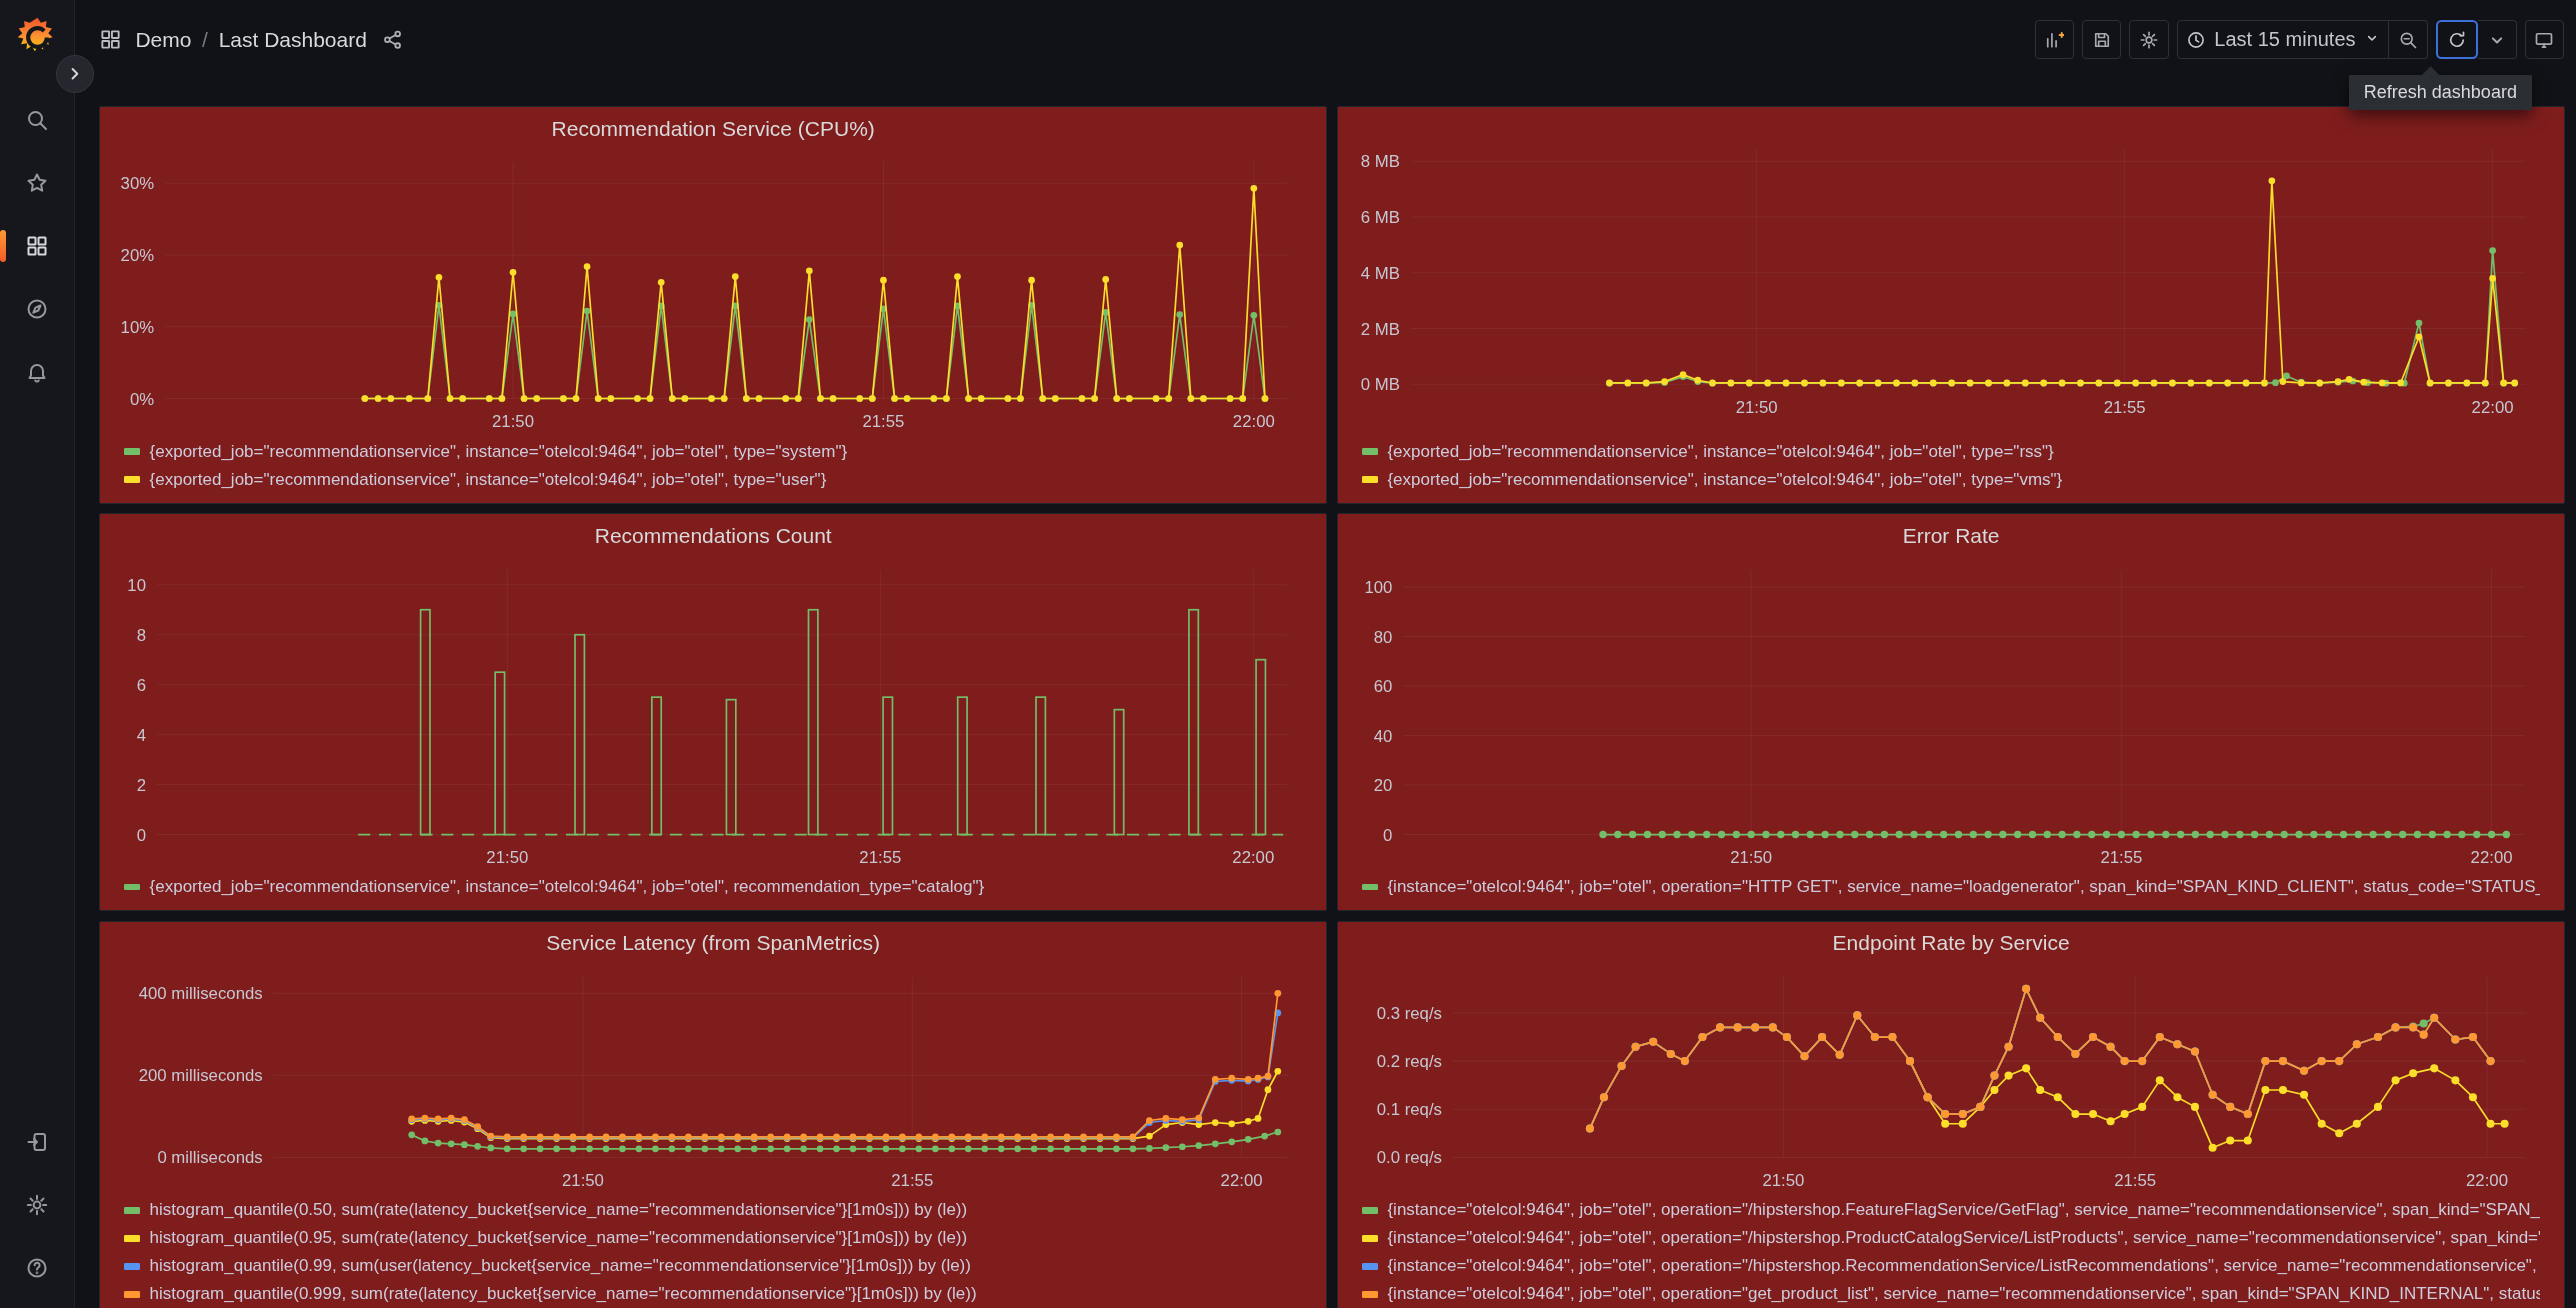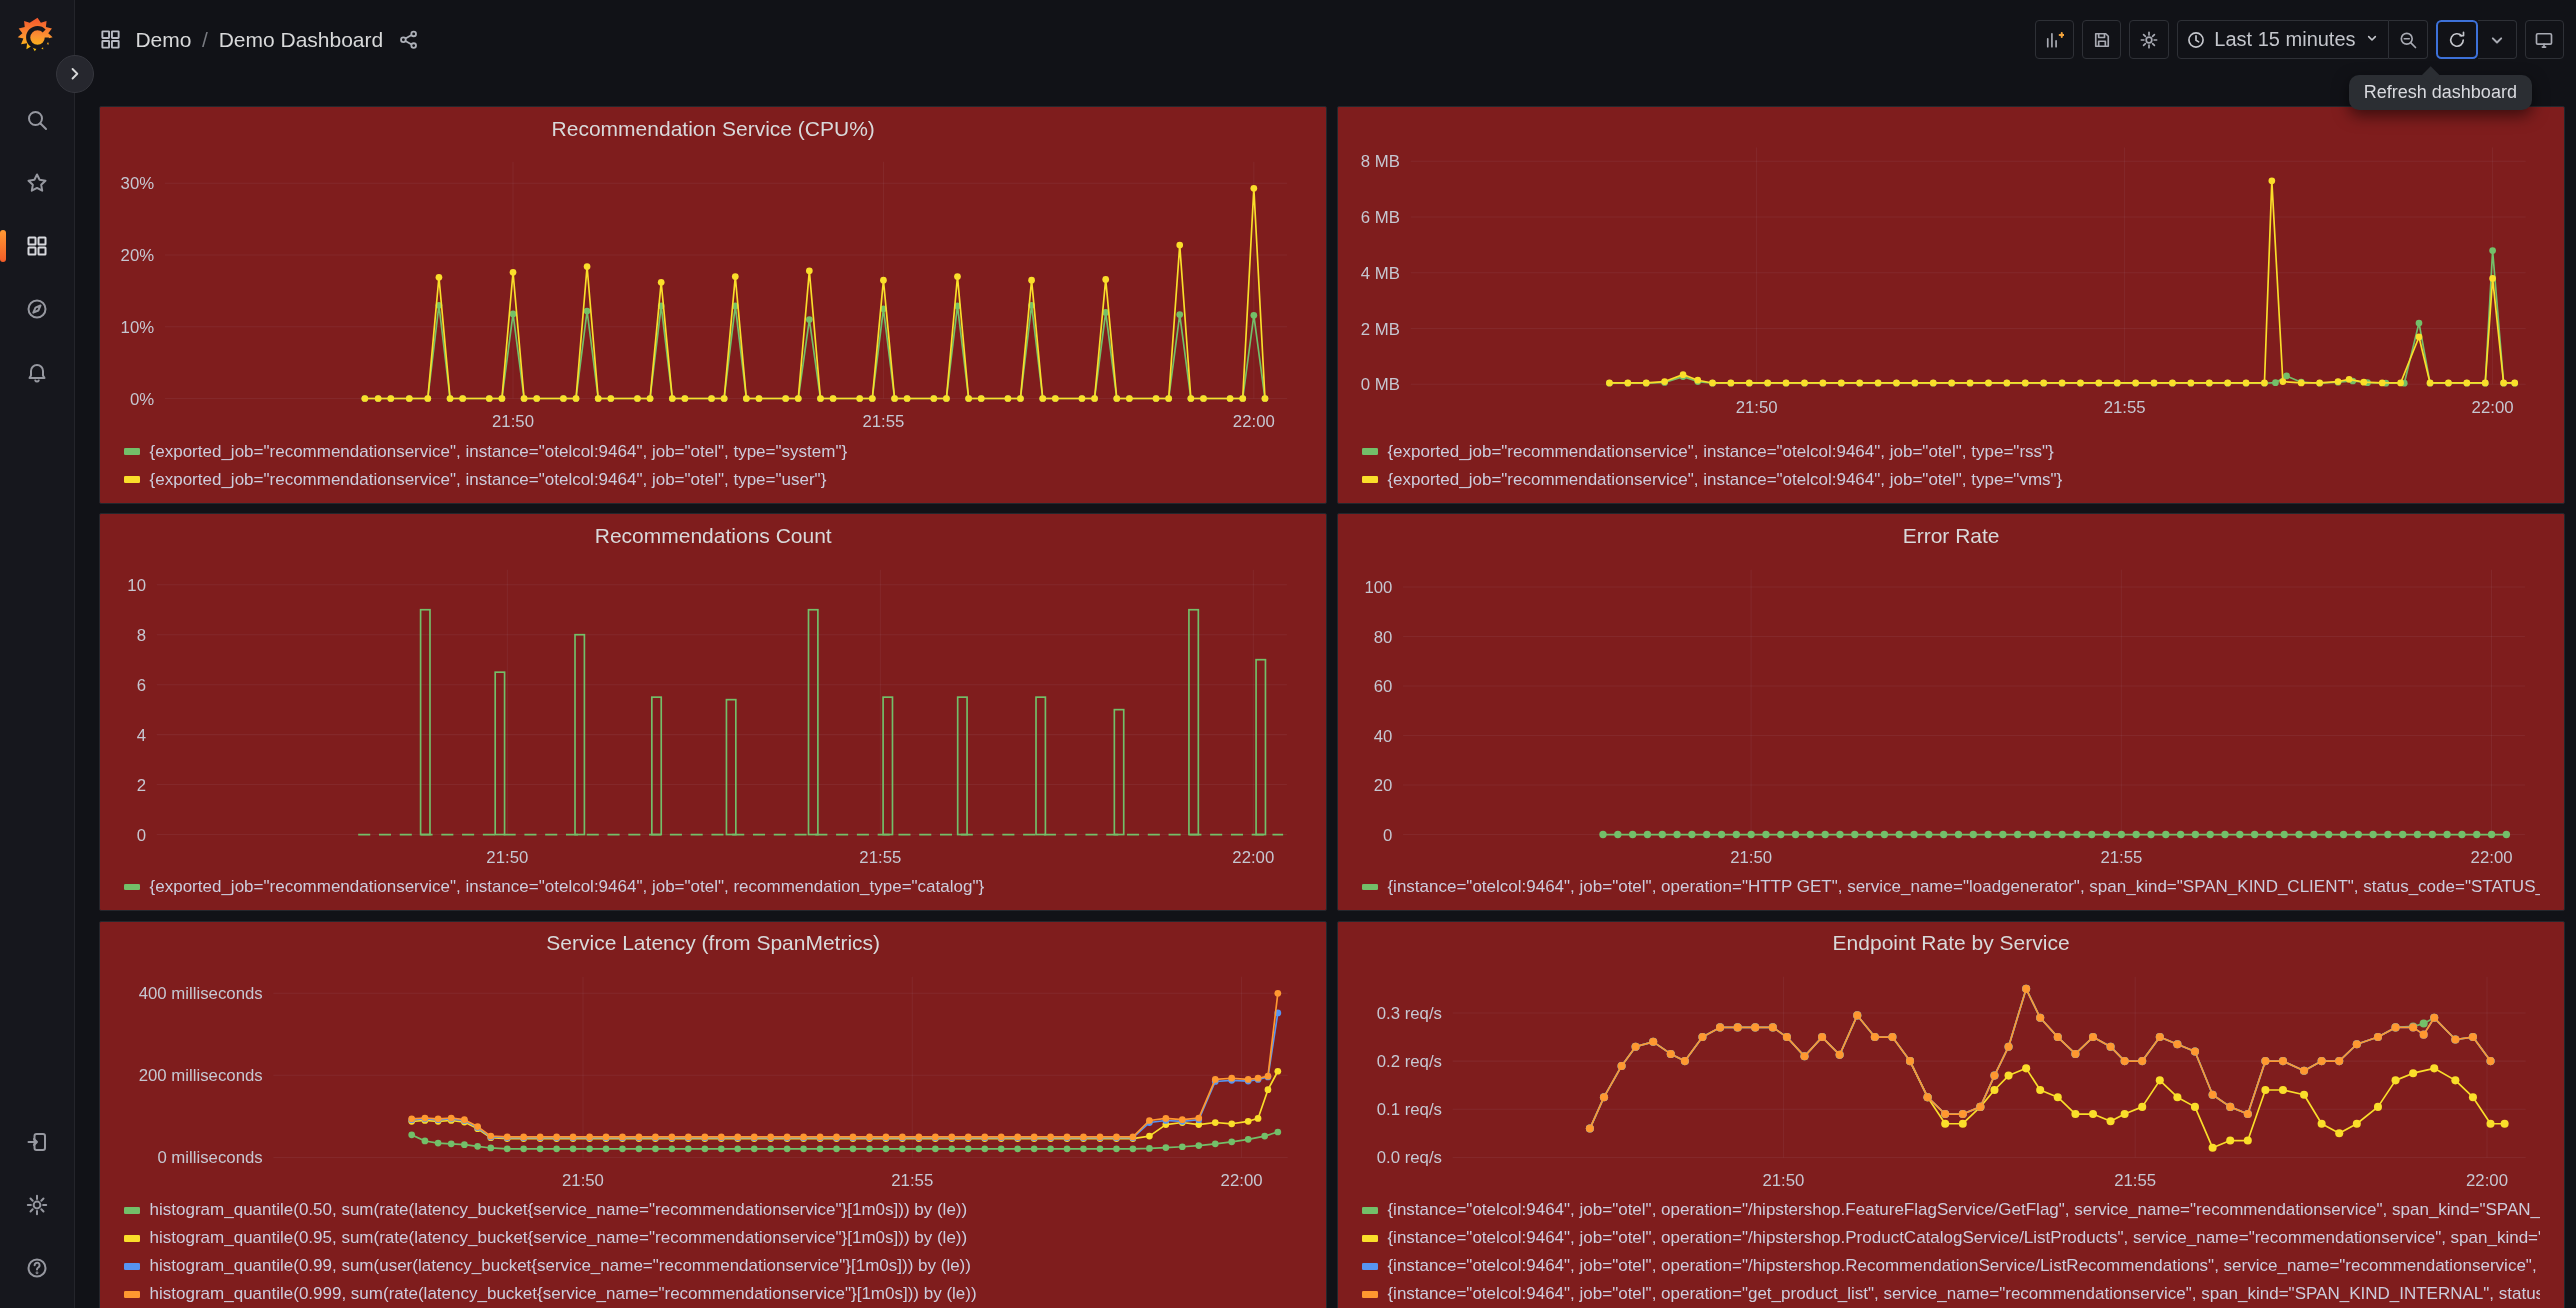--- a/index.html
+++ b/index.html
@@ -67,21 +67,21 @@
   .btn-group .tbtn:last-child { border-radius:0 4px 4px 0; }
   .time-picker { font-size:20px; font-weight:500; color:#C4C6CC; white-space:nowrap; }
   .time-picker .caret svg { width:16px; height:16px; }
   .refresh-btn {
     border:2.7px solid #3D71D9 !important; border-radius:5.4px !important;
     color:#C4C6CC; z-index:1;
   }
   
   .tooltip {
     position:fixed; left:2349px; top:75px; height:35px;
-    background:#2B2E33; border-radius:10px; padding:0 14.8px;
+    background:#2B2E33; border-radius:1px; padding:0 14.8px;
     display:flex; align-items:center; font-size:18px; color:#D9DADF;
     box-shadow:0 5.4px 16px rgba(0,0,0,.55); z-index:10; white-space:nowrap;
   }
   .tooltip::before {
     content:""; position:absolute; top:-6px; left:75px;
     width:13.4px; height:13.4px; background:#2B2E33; transform:rotate(45deg);
   }
   
   .dashboard {
     flex:1; padding:27px 10.7px 0 24px;
@@ -191,21 +191,21 @@
         <svg viewBox="0 0 24 24" fill="none" stroke="currentColor" stroke-width="2">
           <rect x="3.5" y="3.5" width="7" height="7" rx="0.5"></rect>
             <rect x="13.5" y="3.5" width="7" height="7" rx="0.5"></rect>
           <rect x="3.5" y="13.5" width="7" height="7" rx="0.5"></rect>
             <rect x="13.5" y="13.5" width="7" height="7" rx="0.5"></rect>
         </svg>
       </button>
       <nav class="breadcrumb">
         <a>Demo</a>
         <span class="sep">/</span>
-        <a>Demo Dashboard</a>
+        <a>Last Dashboard</a>
         <button class="share-btn">
           <svg viewBox="0 0 24 24" fill="none" stroke="currentColor" stroke-width="2">
             <circle cx="17.5" cy="5.5" r="2.6"></circle>
               <circle cx="6" cy="12" r="2.6"></circle>
               <circle cx="17.5" cy="18.5" r="2.6"></circle>
             <path d="M8.3 10.7l6.9-3.9M8.3 13.3l6.9 3.9"></path>
           </svg>
         </button>
       </nav>
     </div>

